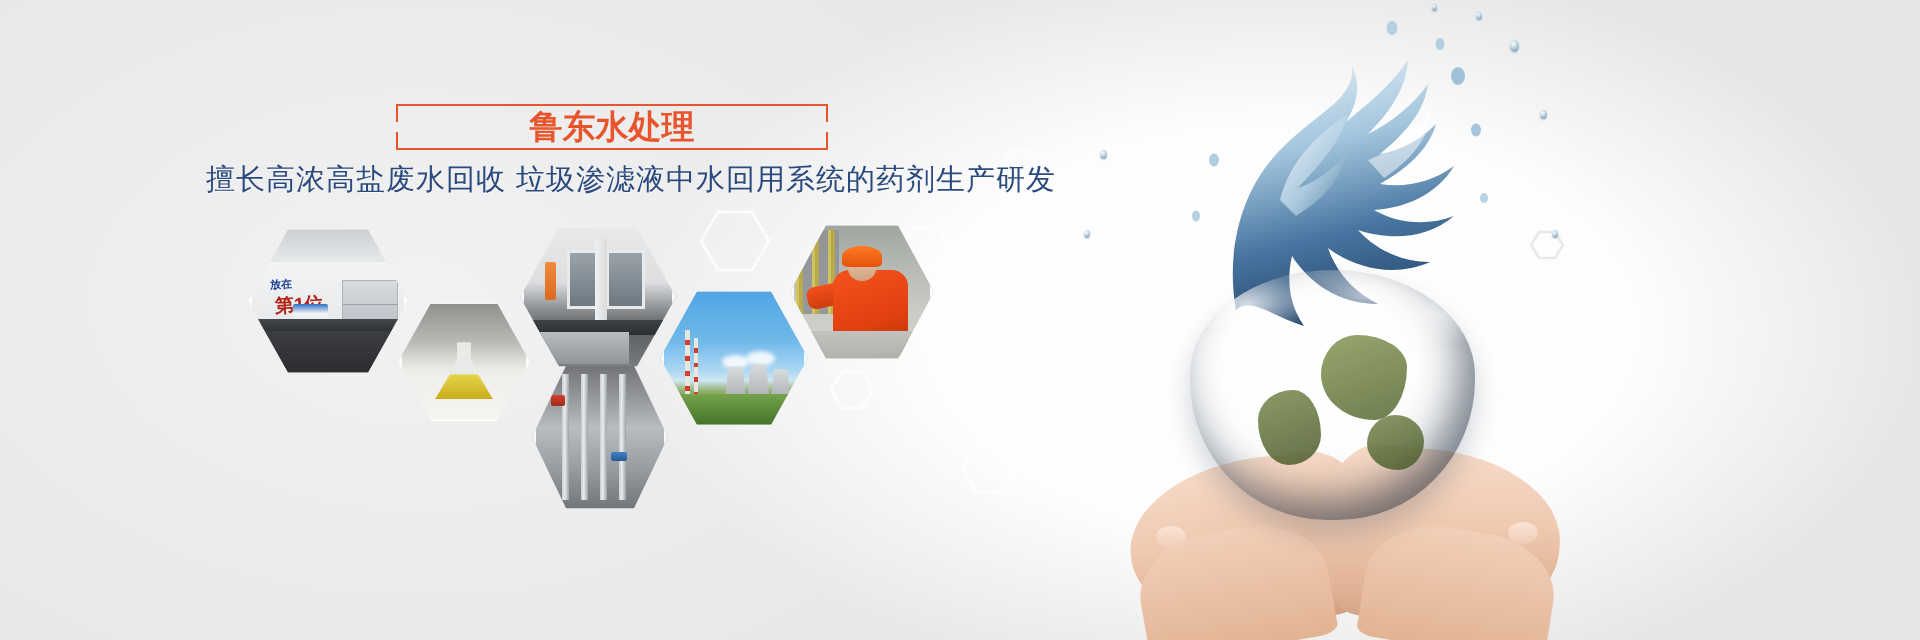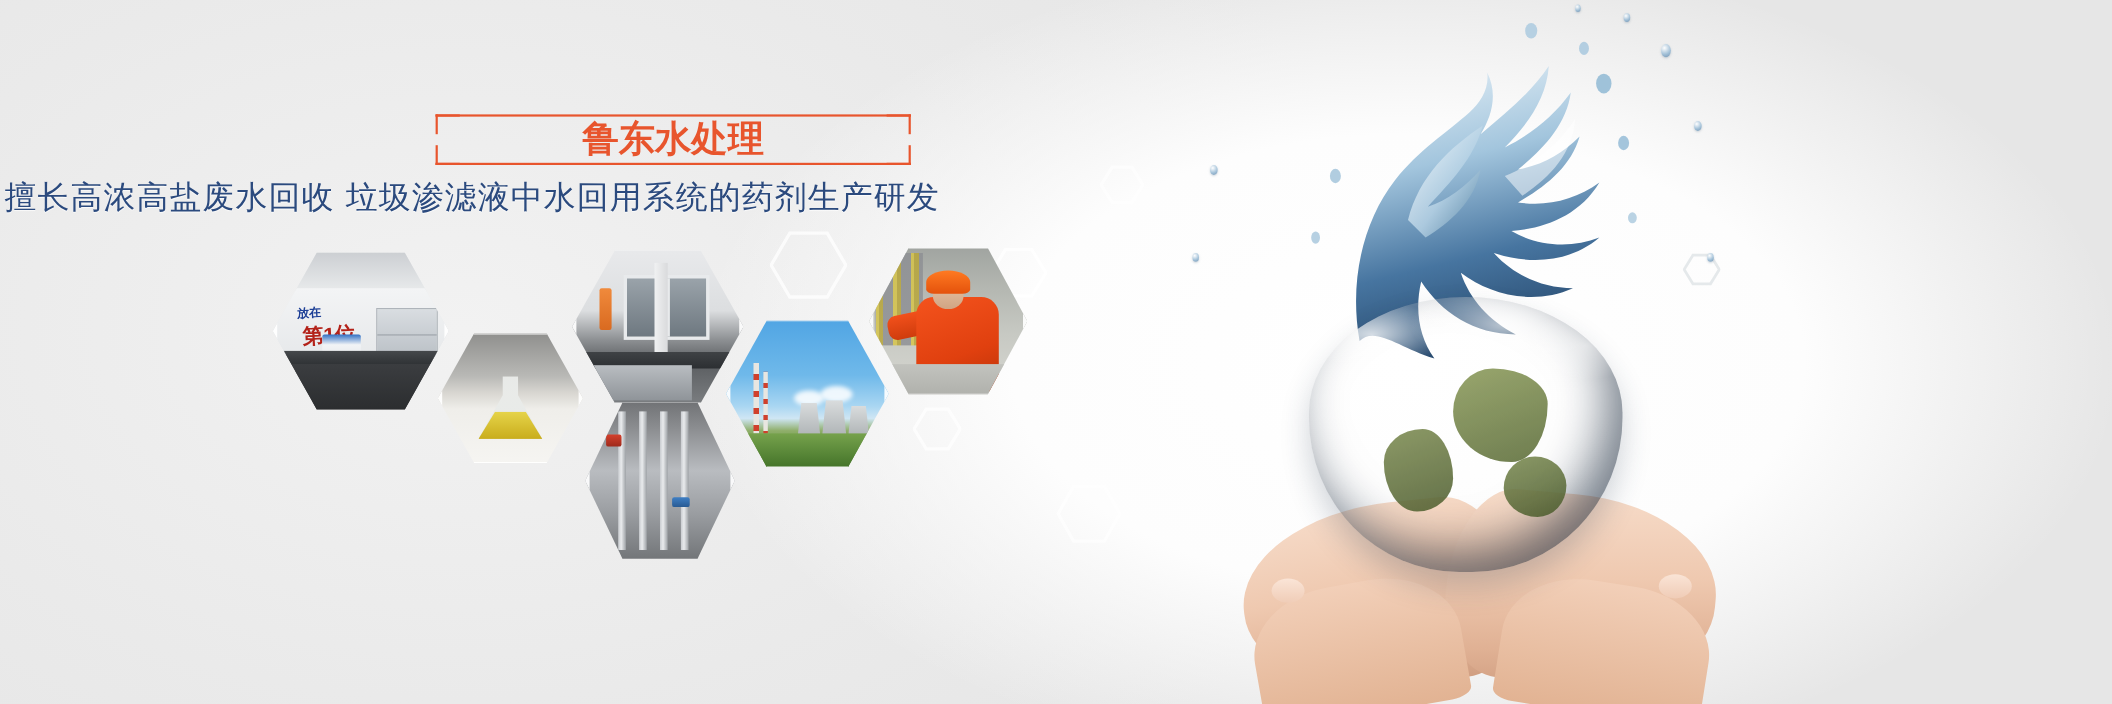--- a/index.html
+++ b/index.html
@@ -48,22 +48,22 @@
     color:#e8552d;
     font-family:"Liberation Serif","DejaVu Serif",serif;
     font-size:33px;font-weight:700;letter-spacing:1px;
     white-space:nowrap;
     line-height:1;
   }
   .title-text .cn{font-size:33px;letter-spacing:0px;}
   .title-text .en{font-size:33px;letter-spacing:1px;margin-left:10px;}
 
   .subtitle{
-    position:absolute;left:4px;top:160px;width:1230px;
-    text-align:left;
+    position:absolute;left:16px;top:160px;width:1230px;
+    text-align:center;
     color:#2b4a7e;
     font-family:"DejaVu Sans","Liberation Sans",sans-serif;
     font-size:29px;font-weight:400;letter-spacing:1px;
     white-space:nowrap;
     text-shadow:0 1px 1px rgba(255,255,255,.8);
   }
 
   
   .hex{
     position:absolute;

